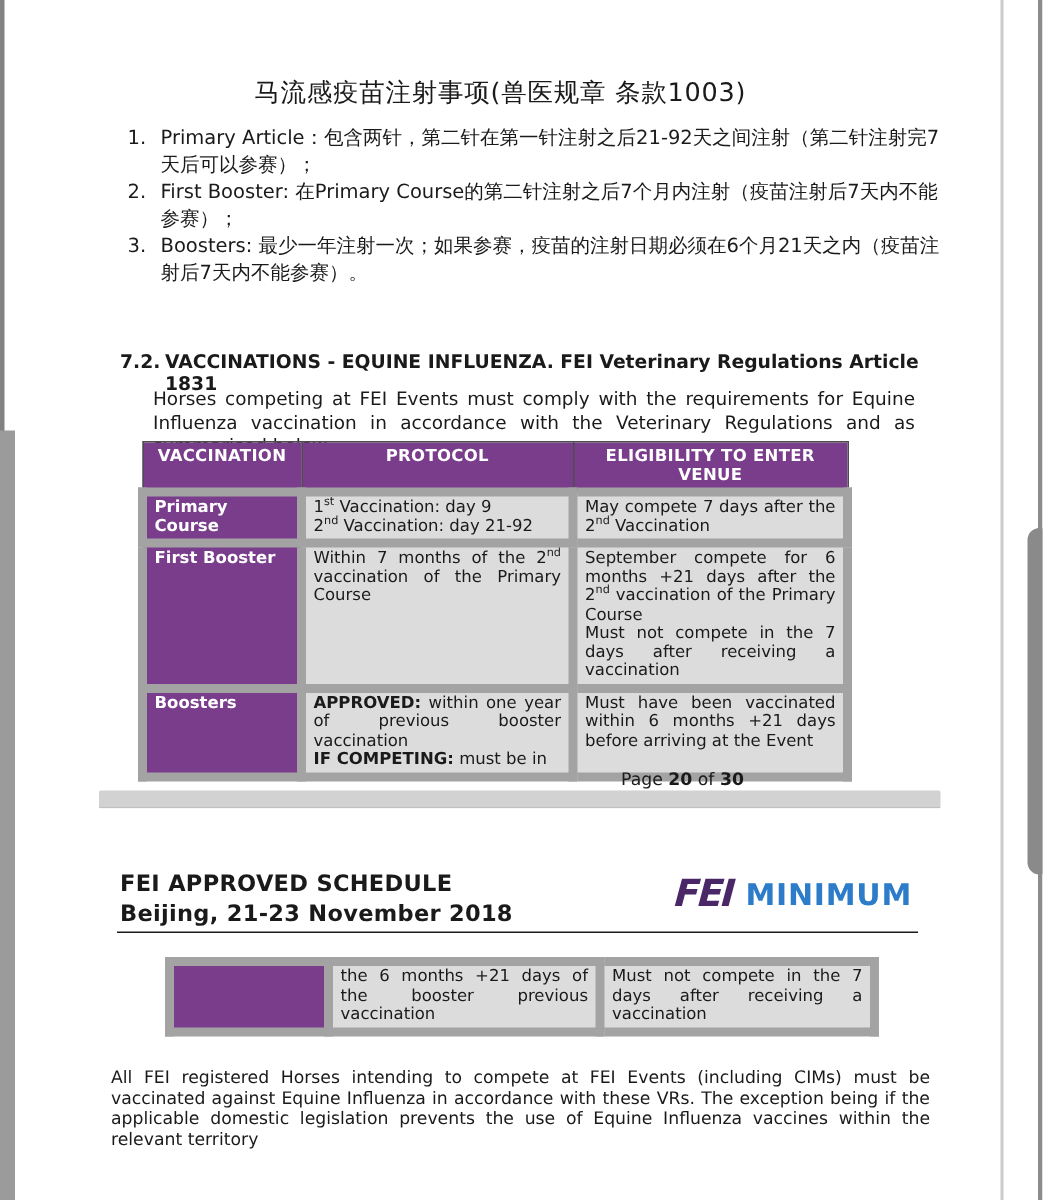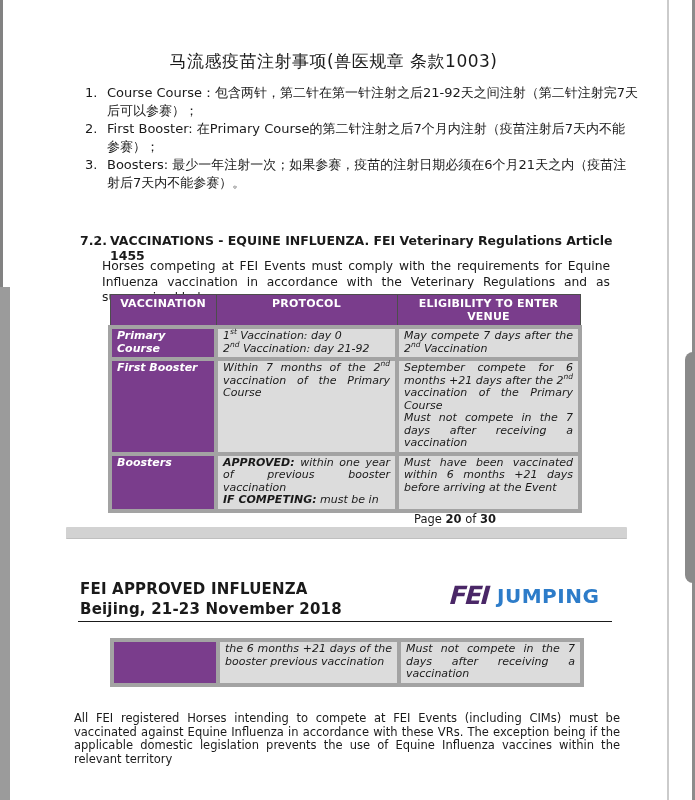--- a/index.html
+++ b/index.html
@@ -20,28 +20,28 @@
   .doc-title{left:0;top:50px;width:667px;text-align:center;font-size:17px;font-weight:500;letter-spacing:.5px;}
   .cn-list{left:85px;top:84px;width:553px;font-size:13px;line-height:18px;}
   .cn-li{display:flex;}
   .li-num{width:22px;flex:0 0 22px;}
   .li-text{flex:1;}
   .sec-heading{left:80px;top:233px;width:560px;font-size:12.5px;font-weight:bold;display:flex;}
   .sec-num{width:30px;flex:0 0 30px;}
   .intro{left:102px;top:259px;width:508px;font-size:12.3px;line-height:15.5px;text-align:justify;}
 
   table.vacc{border-collapse:collapse;table-layout:fixed;font-size:11px;line-height:12.5px;}
-  .t1{left:108px;top:294px;width:470px;}
+  .t1{left:92px;top:294px;width:470px;}
   .t2{left:110px;top:638px;width:470px;}
   table.vacc col.c1{width:106px;} table.vacc col.c2{width:181px;} table.vacc col.c3{width:183px;}
   table.vacc th{
     background:var(--purple);color:#fff;font-size:11px;font-weight:bold;text-align:center;
     vertical-align:top;border:1px solid #4d4d4d;padding:3px 4px 2px;height:24px;letter-spacing:.2px;
   }
-  table.vacc td{border:4px solid #a3a3a3;vertical-align:top;padding:1px 5px 2px;font-style:italic;}
+  table.vacc td{border:6px solid #a3a3a3;vertical-align:top;padding:1px 5px 2px;}
   table.vacc td.lbl{background:var(--purple);color:#fff;font-weight:bold;text-align:left;}
   table.vacc td.cell{background:var(--cellgray);text-align:justify;}
   table.vacc tr.tall{height:80px;}
   table.vacc sup{font-size:7.5px;line-height:0;vertical-align:super;}
   .page-num{left:300px;top:478px;width:310px;text-align:center;font-size:11.5px;margin-top:34px;}
 
   
   .page-gap{left:66px;top:527px;width:561px;height:11px;background:#d2d2d2;border-bottom:1px solid #bfbfbf;border-radius:1px;}
 
   
@@ -55,83 +55,83 @@
 </head>
 <body>
 
 <div class="screen">
 
   <div class="abs doc-title">马流感疫苗注射事项(兽医规章 条款1003)</div>
 
   <div class="abs cn-list">
     <div class="cn-li">
       <span class="li-num">1.</span>
-      <span class="li-text">Course Course：包含两针，第二针在第一针注射之后21-92天之间注射（第二针注射完7天后可以参赛）；</span>
+      <span class="li-text">Primary Article：包含两针，第二针在第一针注射之后21-92天之间注射（第二针注射完7天后可以参赛）；</span>
     </div>
     <div class="cn-li">
       <span class="li-num">2.</span>
       <span class="li-text">First Booster: 在Primary Course的第二针注射之后7个月内注射（疫苗注射后7天内不能参赛）；</span>
     </div>
     <div class="cn-li">
       <span class="li-num">3.</span>
       <span class="li-text">Boosters: 最少一年注射一次；如果参赛，疫苗的注射日期必须在6个月21天之内（疫苗注射后7天内不能参赛）。</span>
     </div>
   </div>
 
   <div class="abs sec-heading">
     <span class="sec-num">7.2.</span>
-    <span>VACCINATIONS - EQUINE INFLUENZA. FEI Veterinary Regulations Article 1455</span>
+    <span>VACCINATIONS - EQUINE INFLUENZA. FEI Veterinary Regulations Article 1831</span>
   </div>
 
   <p class="abs intro" style="margin:0;">Horses competing at FEI Events must comply with the requirements for Equine Influenza vaccination in accordance with the Veterinary Regulations and as summarised below.</p>
 
   <table class="abs vacc t1">
     <colgroup>
         <col class="c1">
         <col class="c2">
         <col class="c3">
       </colgroup>
     <thead>
       <tr>
         <th>VACCINATION</th>
         <th>PROTOCOL</th>
         <th>ELIGIBILITY TO ENTER VENUE</th>
       </tr>
     </thead>
     <tbody>
       <tr>
         <td class="lbl">Primary Course</td>
-        <td class="cell"><span>1</span><sup>st</sup><span> Vaccination: day 0</span><br><span>2</span><sup>nd</sup><span> Vaccination: day 21-92</span></td>
+        <td class="cell"><span>1</span><sup>st</sup><span> Vaccination: day 9</span><br><span>2</span><sup>nd</sup><span> Vaccination: day 21-92</span></td>
         <td class="cell"><span>May compete 7 days after the 2</span><sup>nd</sup><span> Vaccination</span></td>
       </tr>
       <tr class="tall">
         <td class="lbl">First Booster</td>
         <td class="cell"><span>Within 7 months of the 2</span><sup>nd</sup><span> vaccination of the Primary Course</span></td>
         <td class="cell"><span>September compete for 6 months +21 days after the 2</span><sup>nd</sup><span> vaccination of the Primary Course</span><br><span>Must not compete in the 7 days after receiving a vaccination</span></td>
       </tr>
       <tr>
         <td class="lbl">Boosters</td>
         <td class="cell"><b>APPROVED:</b><span> within one year of previous booster vaccination</span><br><b>IF COMPETING:</b><span> must be in</span></td>
         <td class="cell">Must have been vaccinated within 6 months +21 days before arriving at the Event</td>
       </tr>
     </tbody>
   </table>
 
   <div class="abs page-num"><span>Page </span><b>20</b><span> of </span><b>30</b></div>
 
   <div class="abs page-gap"></div>
 
   <div class="abs p2-header">
-    <div>FEI APPROVED INFLUENZA</div>
+    <div>FEI APPROVED SCHEDULE</div>
     <div>Beijing, 21-23 November 2018</div>
   </div>
 
   <div class="abs logo">
     <span class="logo-fei">FEI</span>
-    <span class="logo-jumping">JUMPING</span>
+    <span class="logo-jumping">MINIMUM</span>
   </div>
 
   <div class="abs rule"></div>
 
   <table class="abs vacc t2">
     <colgroup>
         <col class="c1">
         <col class="c2">
         <col class="c3">
       </colgroup>

